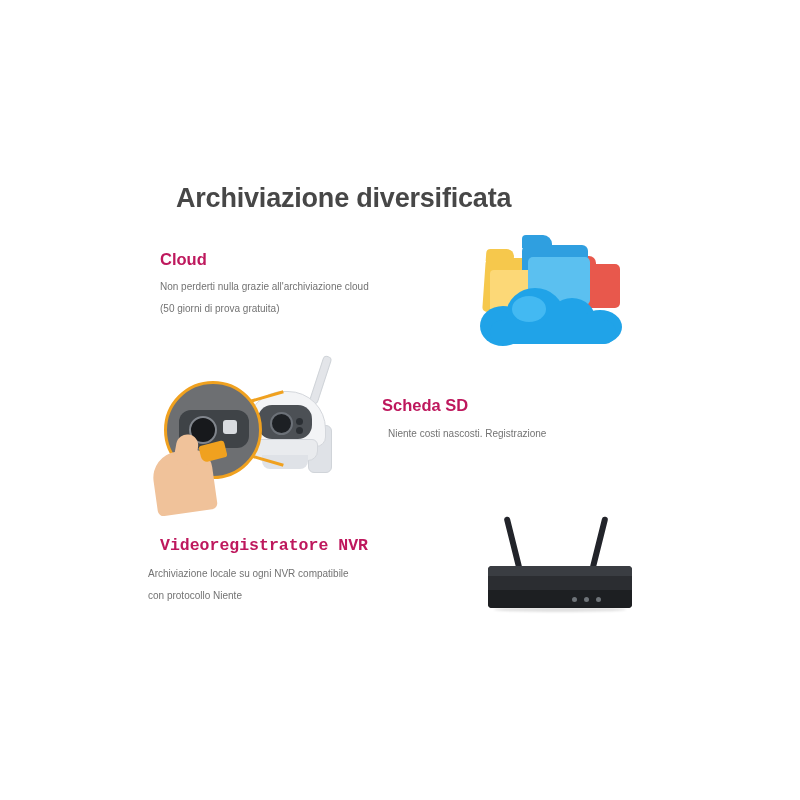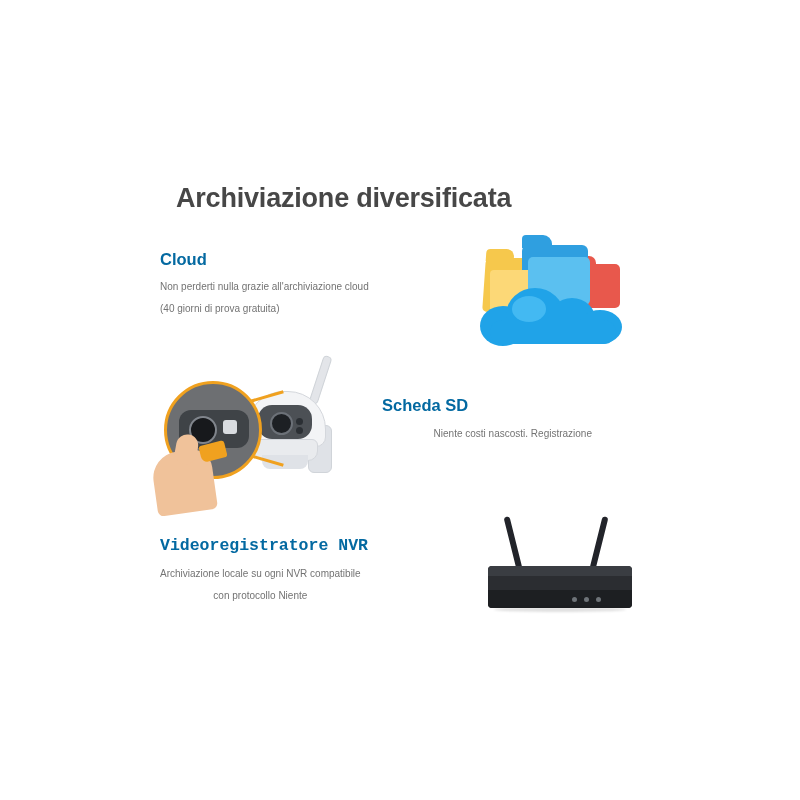--- a/index.html
+++ b/index.html
@@ -35,46 +35,46 @@
     letter-spacing: -0.2px;
     white-space: nowrap;
     margin-top: 20px;
   }
 
   
   .block-title {
     position: absolute;
     font-size: 16.5px;
     font-weight: bold;
-    color: #0369a1;
+    color: #be185d;
     white-space: nowrap;
   }
   .block-body {
     position: absolute;
     font-size: 10px;
     line-height: 22px;
     color: #737373;
   }
   .block-body .line {
     display: block;
     white-space: nowrap;
   }
 
   
   #cloud-title { left: 160px; top: 250px; }
   #cloud-body  { left: 160px; top: 276px; }
 
   
   #sd-title { left: 382px; top: 396px; }
-  #sd-body  { left: 388px; top: 423px; text-align: right; width: 204px;}
+  #sd-body  { left: 388px; top: 423px; width: 204px;}
   #sd-body .line { display:block; }
 
   
   #nvr-title { left: 160px; top: 536px; font-family: Liberation Mono, monospace; }
-  #nvr-body  { left: 160px; top: 563px; text-align: center; }
+  #nvr-body  { left: 148px; top: 563px; }
 
   
   .cloud-art {
     position: absolute;
     left: 478px;
     top: 240px;
     width: 155px;
     height: 100px;
   }
   .folder-yellow {
@@ -359,21 +359,21 @@
 </head>
 <body>
 
 <div class="page">
 
   <div class="main-title">Archiviazione diversificata</div>
 
   <div class="block-title" id="cloud-title">Cloud</div>
   <div class="block-body" id="cloud-body">
     <span class="line">Non perderti nulla grazie all'archiviazione cloud</span>
-    <span class="line">(40 giorni di prova gratuita)</span>
+    <span class="line">(50 giorni di prova gratuita)</span>
   </div>
 
   <div class="cloud-art">
     <div class="folder-yellow"></div>
     <div class="folder-red"></div>
     <div class="folder-blue"></div>
     <div class="folder-yellow-light"></div>
     <div class="folder-blue-light"></div>
     <div class="cloud-shape">
       <div class="c c1"></div>

